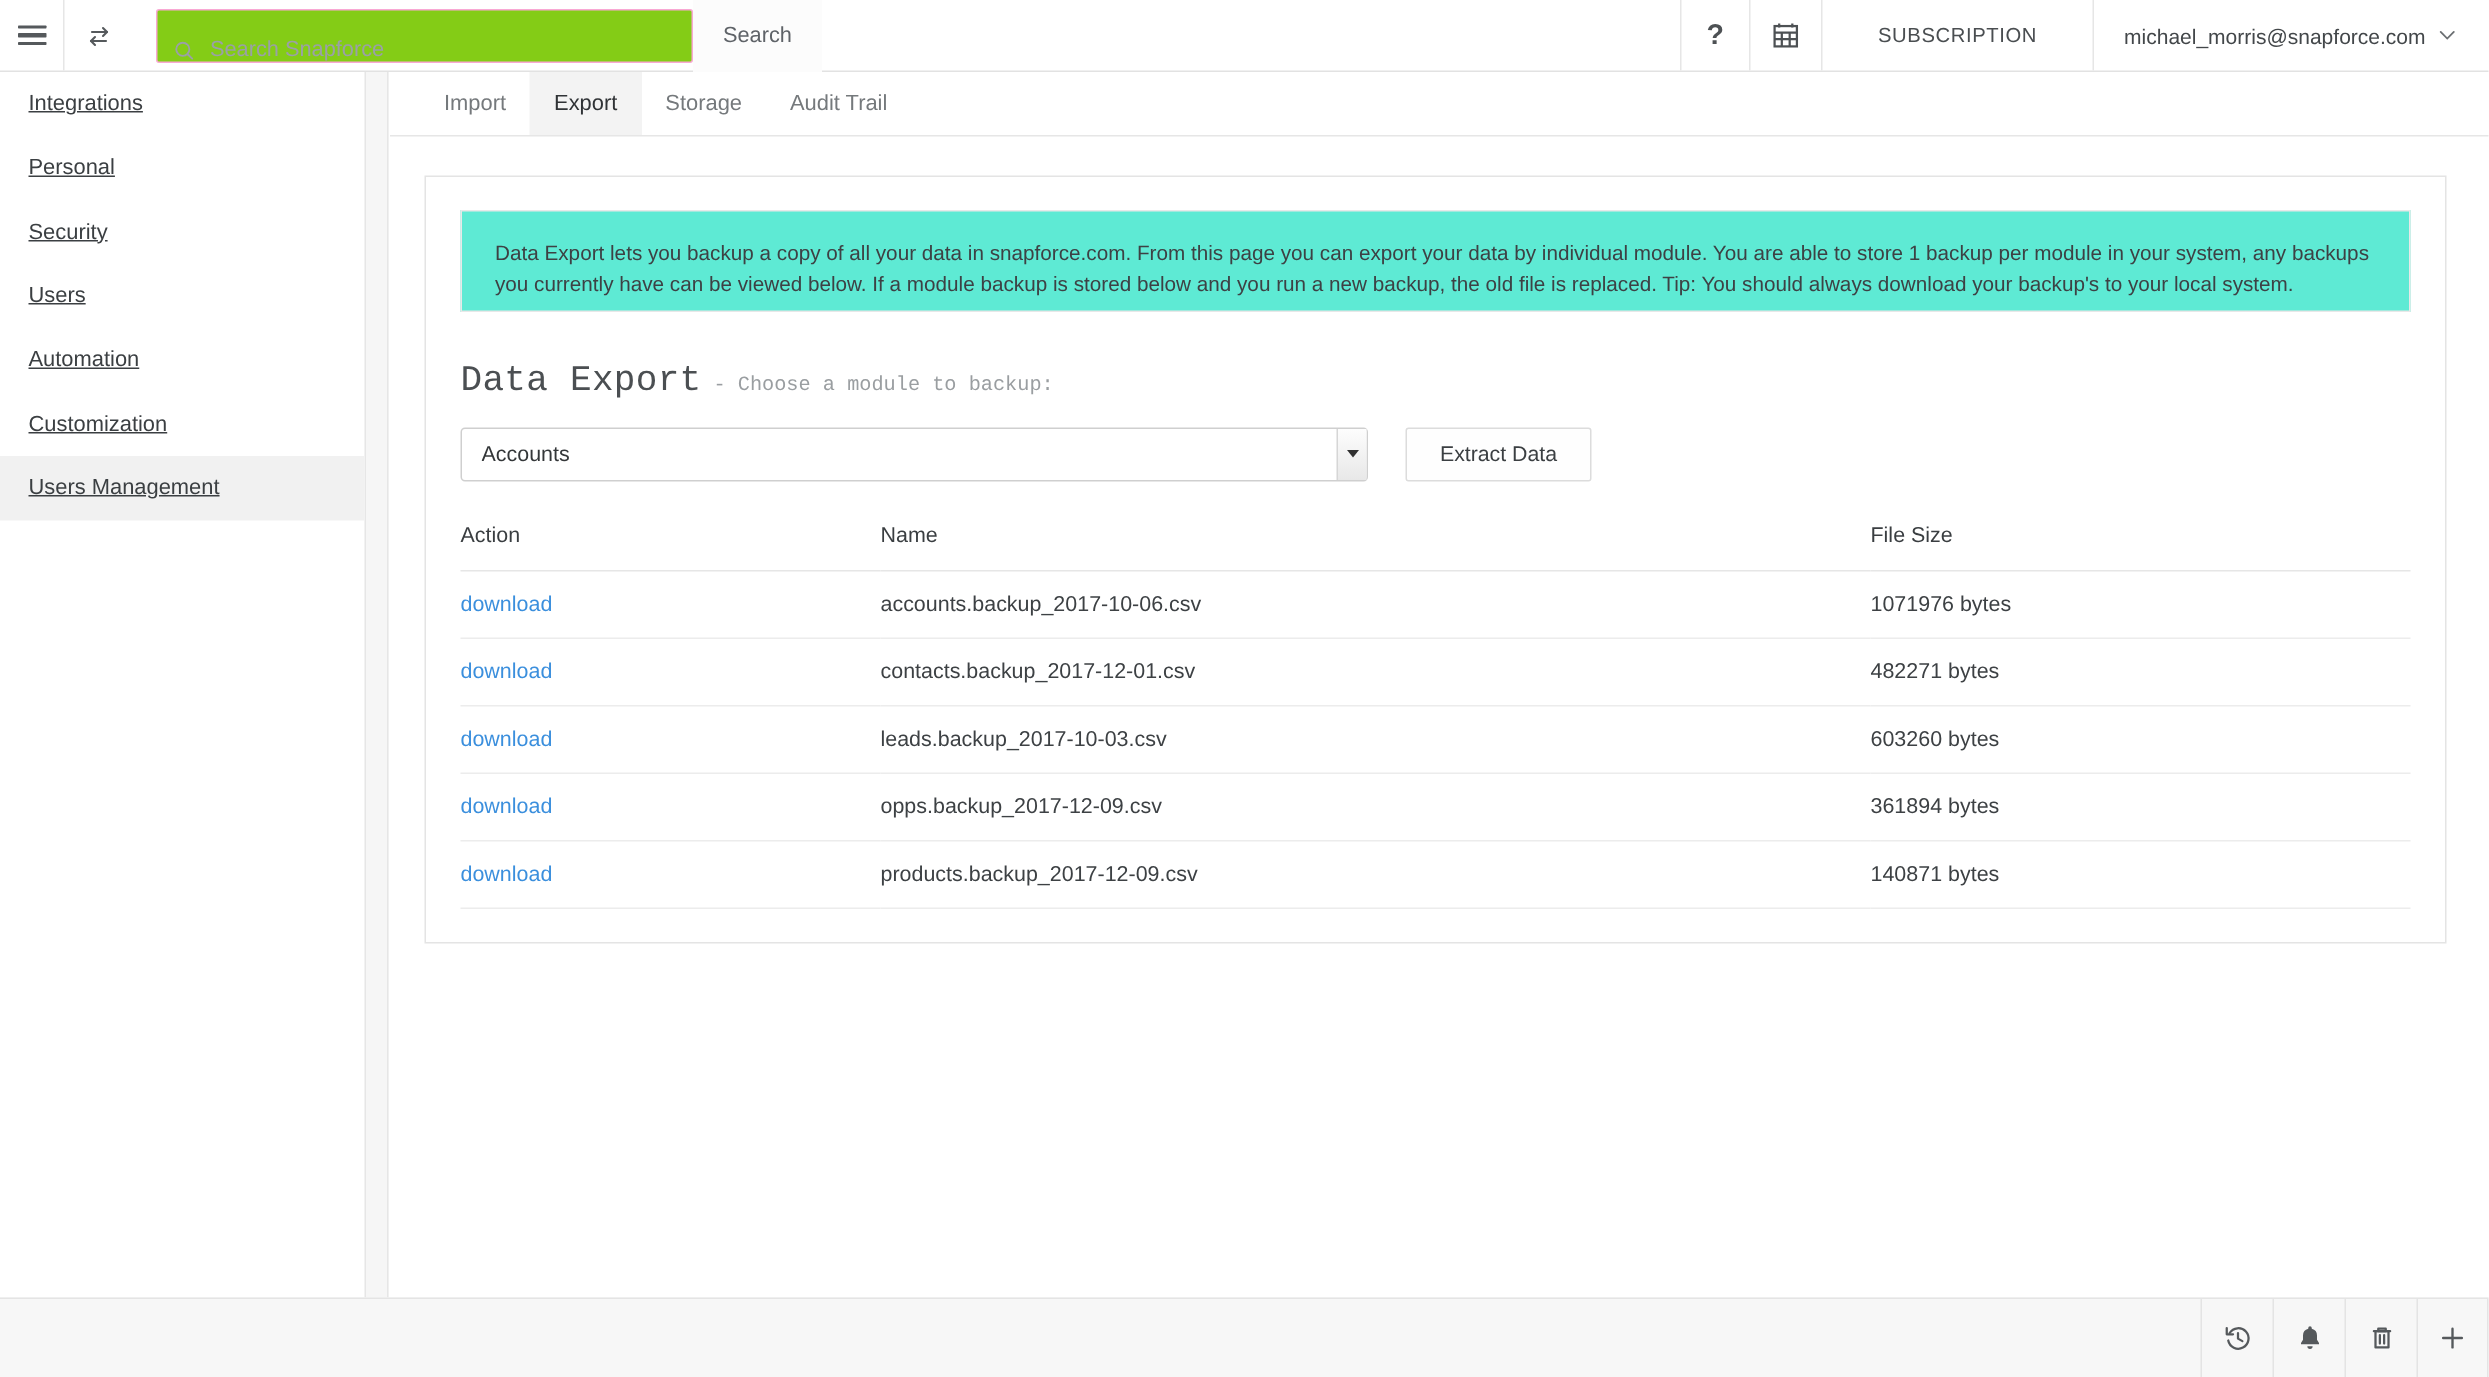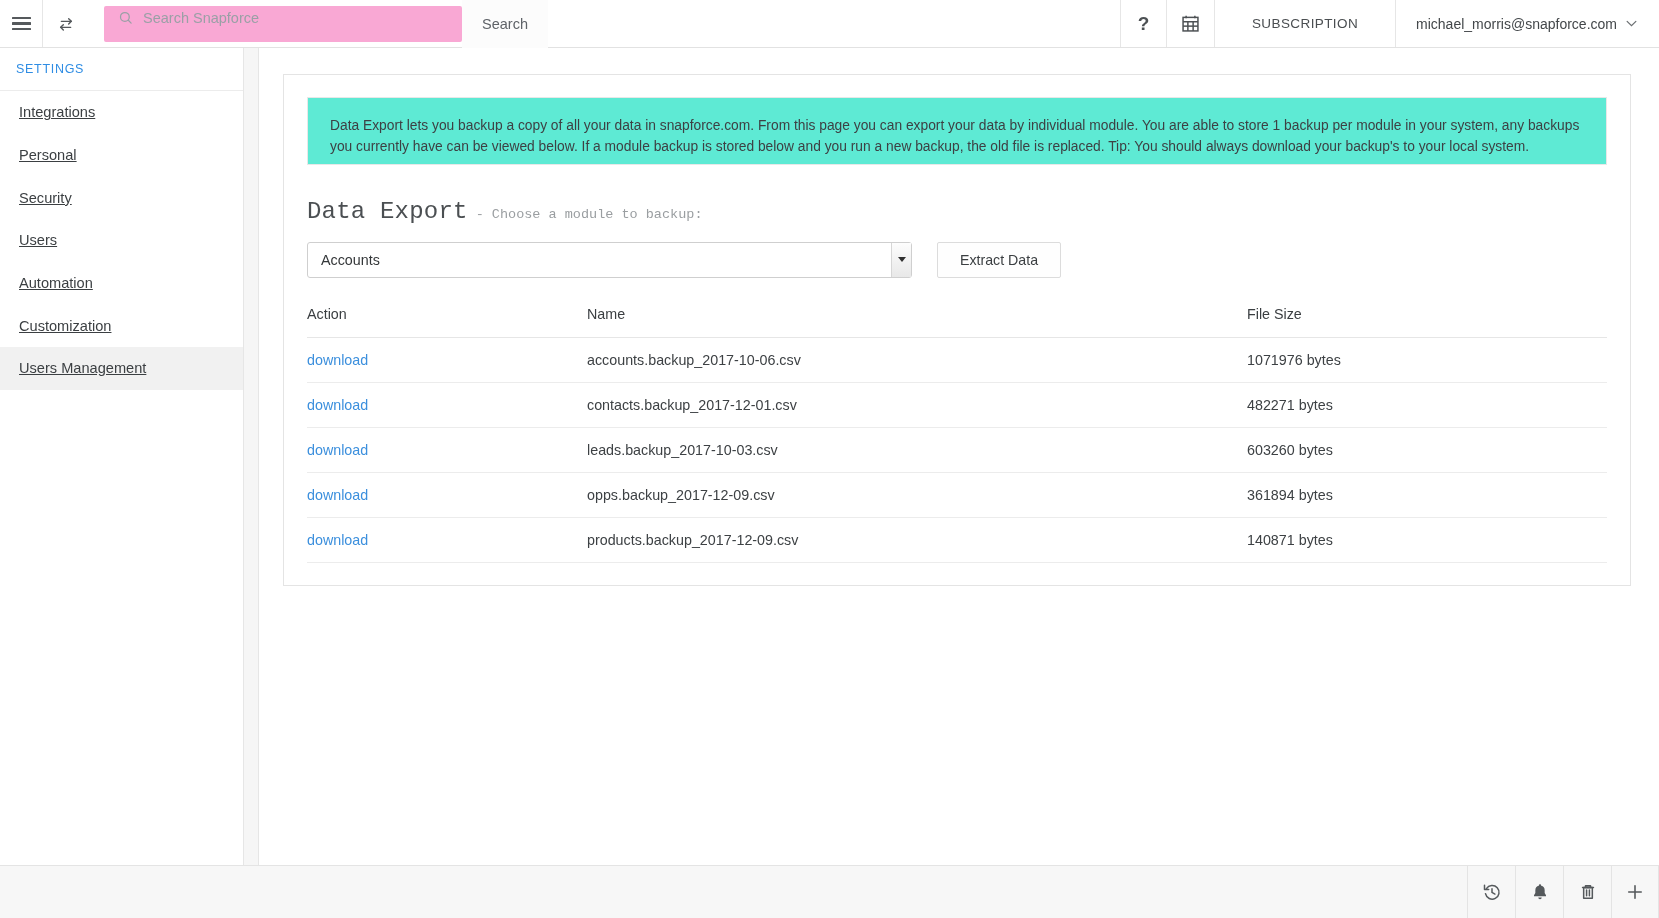--- a/index.html
+++ b/index.html
@@ -27,23 +27,23 @@
   .tb-swap { width: 46px; border-left: 1px solid #e6e6e6; }
 
   .hamburger { width: 19px; height: 14px; display:flex; flex-direction:column; justify-content:space-between; }
   .hamburger i { display:block; height:2.4px; background:#55595c; border-radius:.5px; }
 
   .swap-ico { width: 20px; height: 16px; color:#55595c; }
 
   .searchwrap { flex: 0 0 auto; display: flex; align-items: center; padding-left: 16px; }
   .searchbox {
     width: 358px; height: 36px;
-    border: 4px solid #f9a8d4; border-radius: 2px;
-    background: #f9a8d4;
-    display: flex; align-items: flex-start; padding: 0 10px;
+    border: 1px solid #f9a8d4; border-radius: 2px;
+    background: #84cc16;
+    display: flex; align-items: flex-end; padding: 0 10px;
   }
   .searchbox svg { width: 15px; height: 15px; color: #9aa0a6; flex: 0 0 auto; }
   .searchbox input {
     border: 0; outline: 0; flex: 1; margin-left: 10px;
     font-family: "Liberation Sans", sans-serif; font-size: 14.5px; color: #3c4043;
     background: transparent;
   }
   .searchbox input::placeholder { color: #9aa0a6; }
   .searchbtn {
     height: 48px; padding: 0 20px;
@@ -263,21 +263,20 @@
 
   <div class="tb-cell tb-user">
     <span>michael_morris@snapforce.com</span>
     <svg class="chev" viewBox="0 0 12 8" fill="none" stroke="currentColor" stroke-width="1.4" stroke-linecap="round">
       <polyline points="1,1.5 6,6.5 11,1.5"></polyline>
     </svg>
   </div>
 </div>
 
 <div class="sidebar">
-  <div class="side-head">SETTINGS</div>
   <div class="side-item">
       <span>Integrations</span>
     </div>
   <div class="side-item">
       <span>Personal</span>
     </div>
   <div class="side-item">
       <span>Security</span>
     </div>
   <div class="side-item">
@@ -290,20 +289,26 @@
       <span>Customization</span>
     </div>
   <div class="side-item active">
       <span>Users Management</span>
     </div>
 </div>
 <div class="side-gutter"></div>
 
 <div class="main">
 
+  <div class="tabs">
+    <div class="tab">Import</div>
+    <div class="tab active">Export</div>
+    <div class="tab">Storage</div>
+    <div class="tab">Audit Trail</div>
+  </div>
 
   <div class="card">
 
     <div class="banner">Data Export lets you backup a copy of all your data in snapforce.com. From this page you can export your data by individual module. You are able to store 1 backup per module in your system, any backups you currently have can be viewed below. If a module backup is stored below and you run a new backup, the old file is replaced. Tip: You should always download your backup's to your local system.</div>
 
     <div class="section-title">
       <h2>Data Export</h2>
       <span>- Choose a module to backup:</span>
     </div>
 

